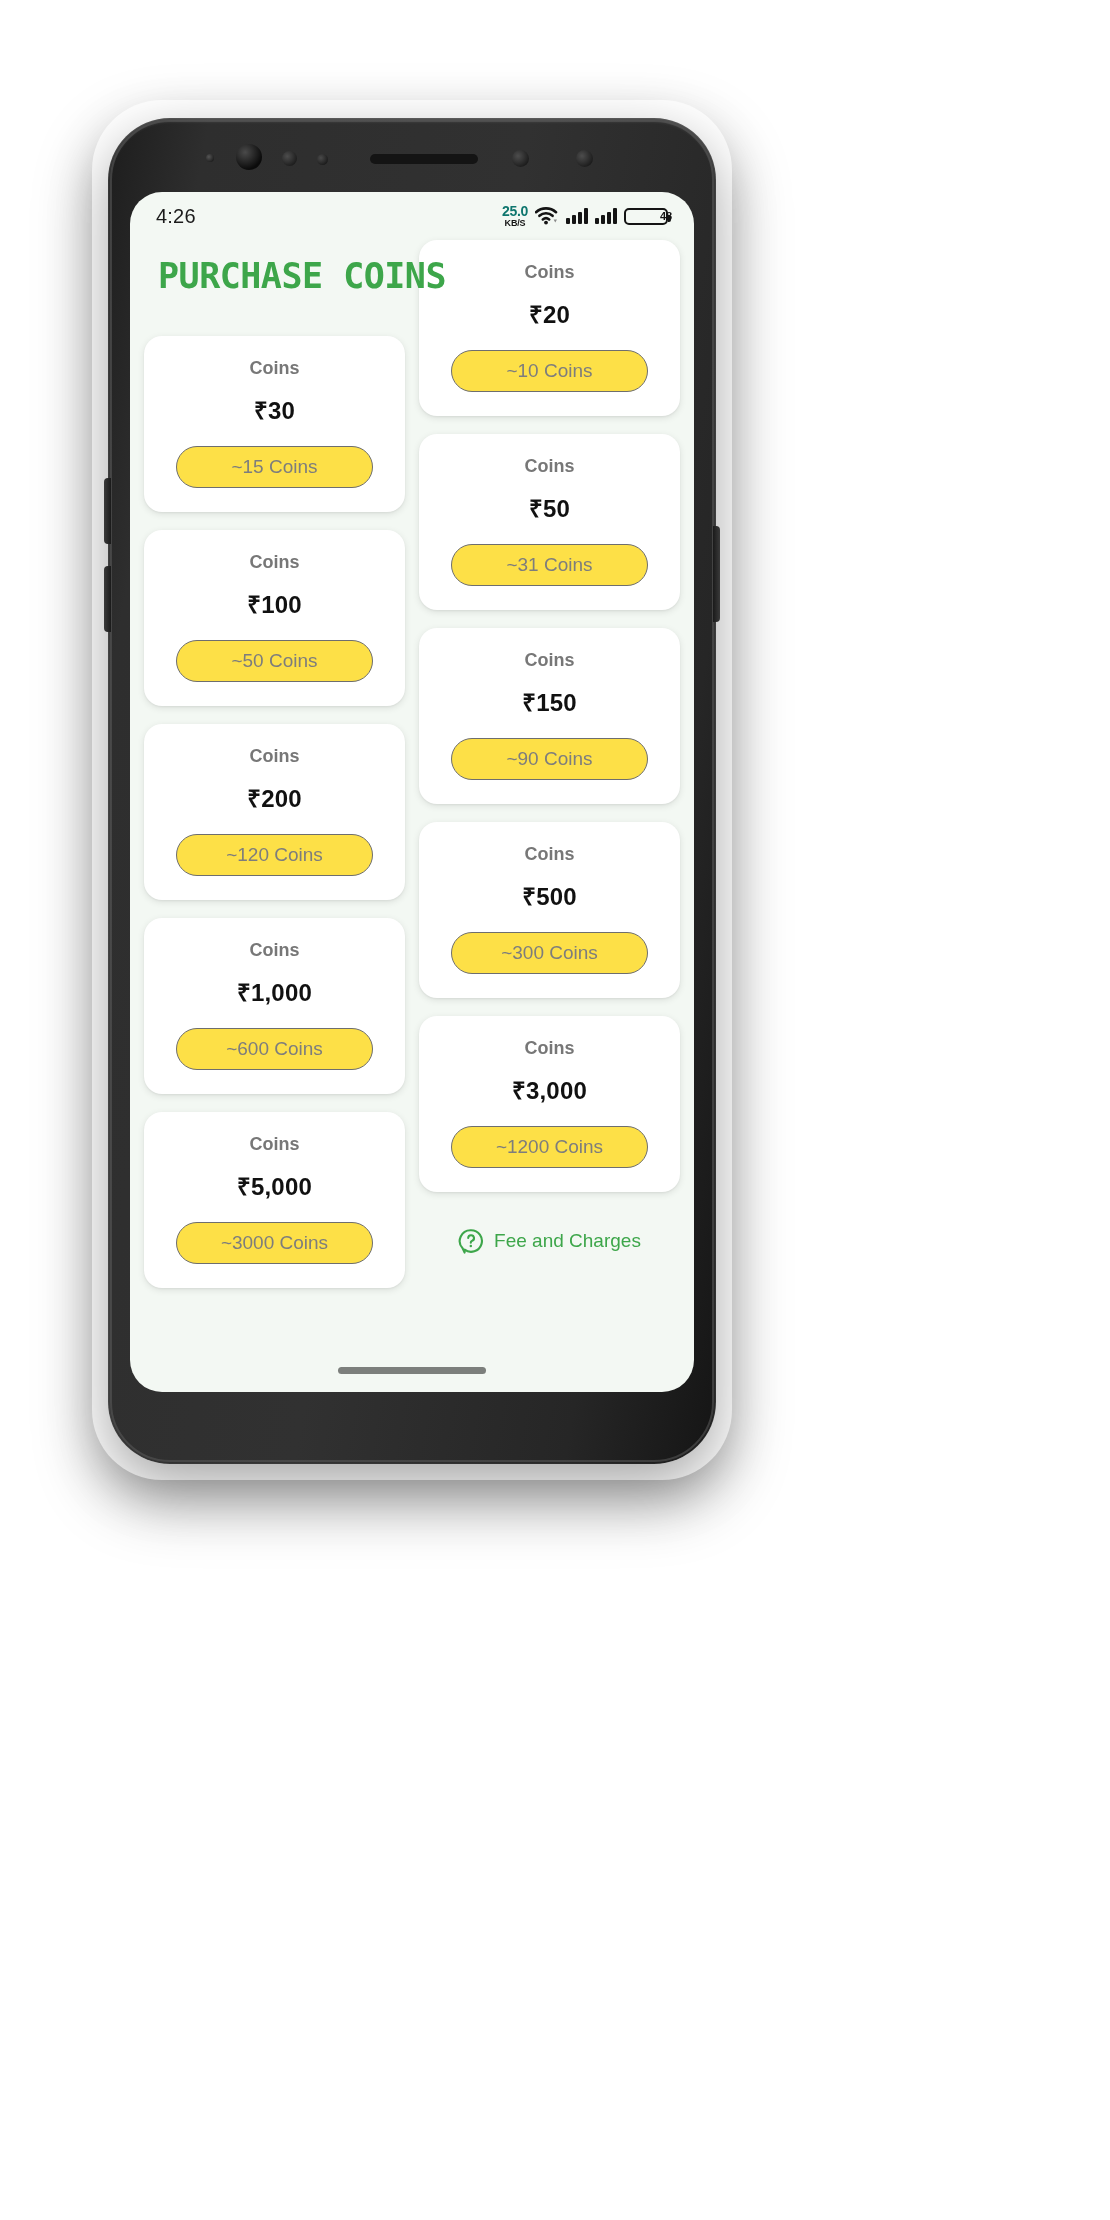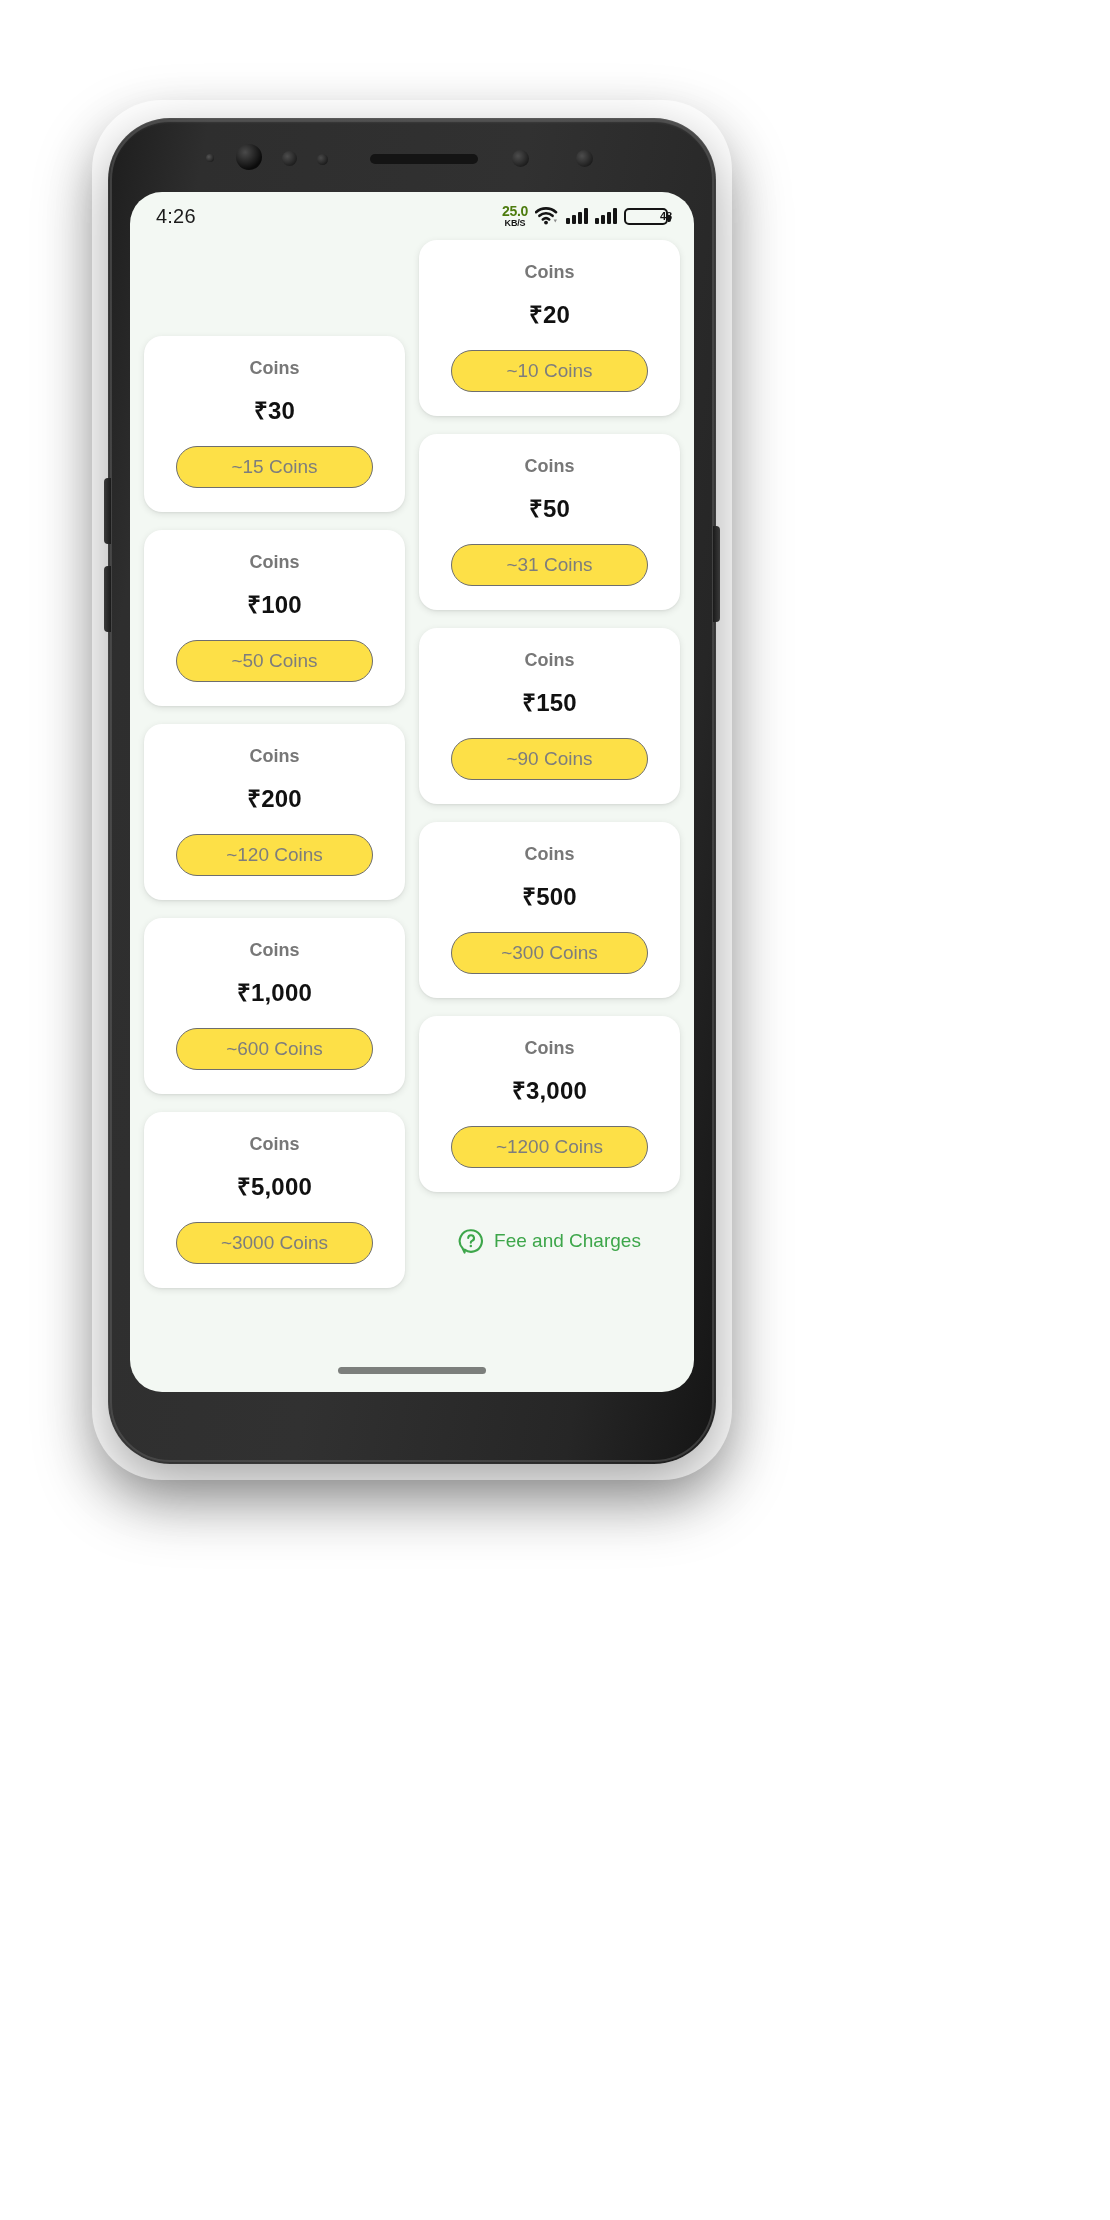--- a/index.html
+++ b/index.html
@@ -66,21 +66,21 @@
 
   
   .statusbar {
     position:absolute; left:0; top:0; width:100%; height:48px;
     display:flex; align-items:center; justify-content:space-between;
     padding:0 26px;
   }
   .clock { font-size:20px; color:#1b1b1b; font-weight:400; letter-spacing:0.2px; }
   .status-right { display:flex; align-items:center; gap:7px; }
   .netspeed { display:flex; flex-direction:column; align-items:center; line-height:1; }
-  .netspeed .n1 { font-size:14px; font-weight:600; color:#4d7c0f; letter-spacing:-0.3px; }
+  .netspeed .n1 { font-size:14px; font-weight:600; color:#0f766e; letter-spacing:-0.3px; }
   .netspeed .n2 { font-size:9px; font-weight:700; color:#141414; letter-spacing:-0.2px; margin-top:1px; }
   .sig { display:flex; align-items:flex-end; gap:2px; height:16px; }
   .sig i { display:block; width:4px; background:#141414; border-radius:1px; }
   .sig i:nth-child(1){height:6px;} .sig i:nth-child(2){height:9px;}
   .sig i:nth-child(3){height:12px;} .sig i:nth-child(4){height:16px;}
   .battery { position:relative; width:34px; height:17px; border:2px solid #141414;
     border-radius:5px; display:flex; align-items:center; justify-content:center;padding-left:40px; }
   .battery:after { content:""; position:absolute; right:-5px; top:5px; width:3px; height:7px;
     background:#141414; border-radius:0 2px 2px 0; }
   .battery span { font-size:11px; font-weight:700; color:#141414; }
@@ -187,20 +187,21 @@
               <i></i>
           </div>
           <div class="battery">
             <span>48</span>
           </div>
         </div>
       </div>
 
       <div class="content">
 
+        <div class="page-title">PURCHASE COINS</div>
 
         <div class="columns">
 
           <div class="col col-left">
 
             <div class="card">
               <div class="card-label">Coins</div>
               <div class="card-price">₹30</div>
               <div class="card-pill">~15 Coins</div>
             </div>

